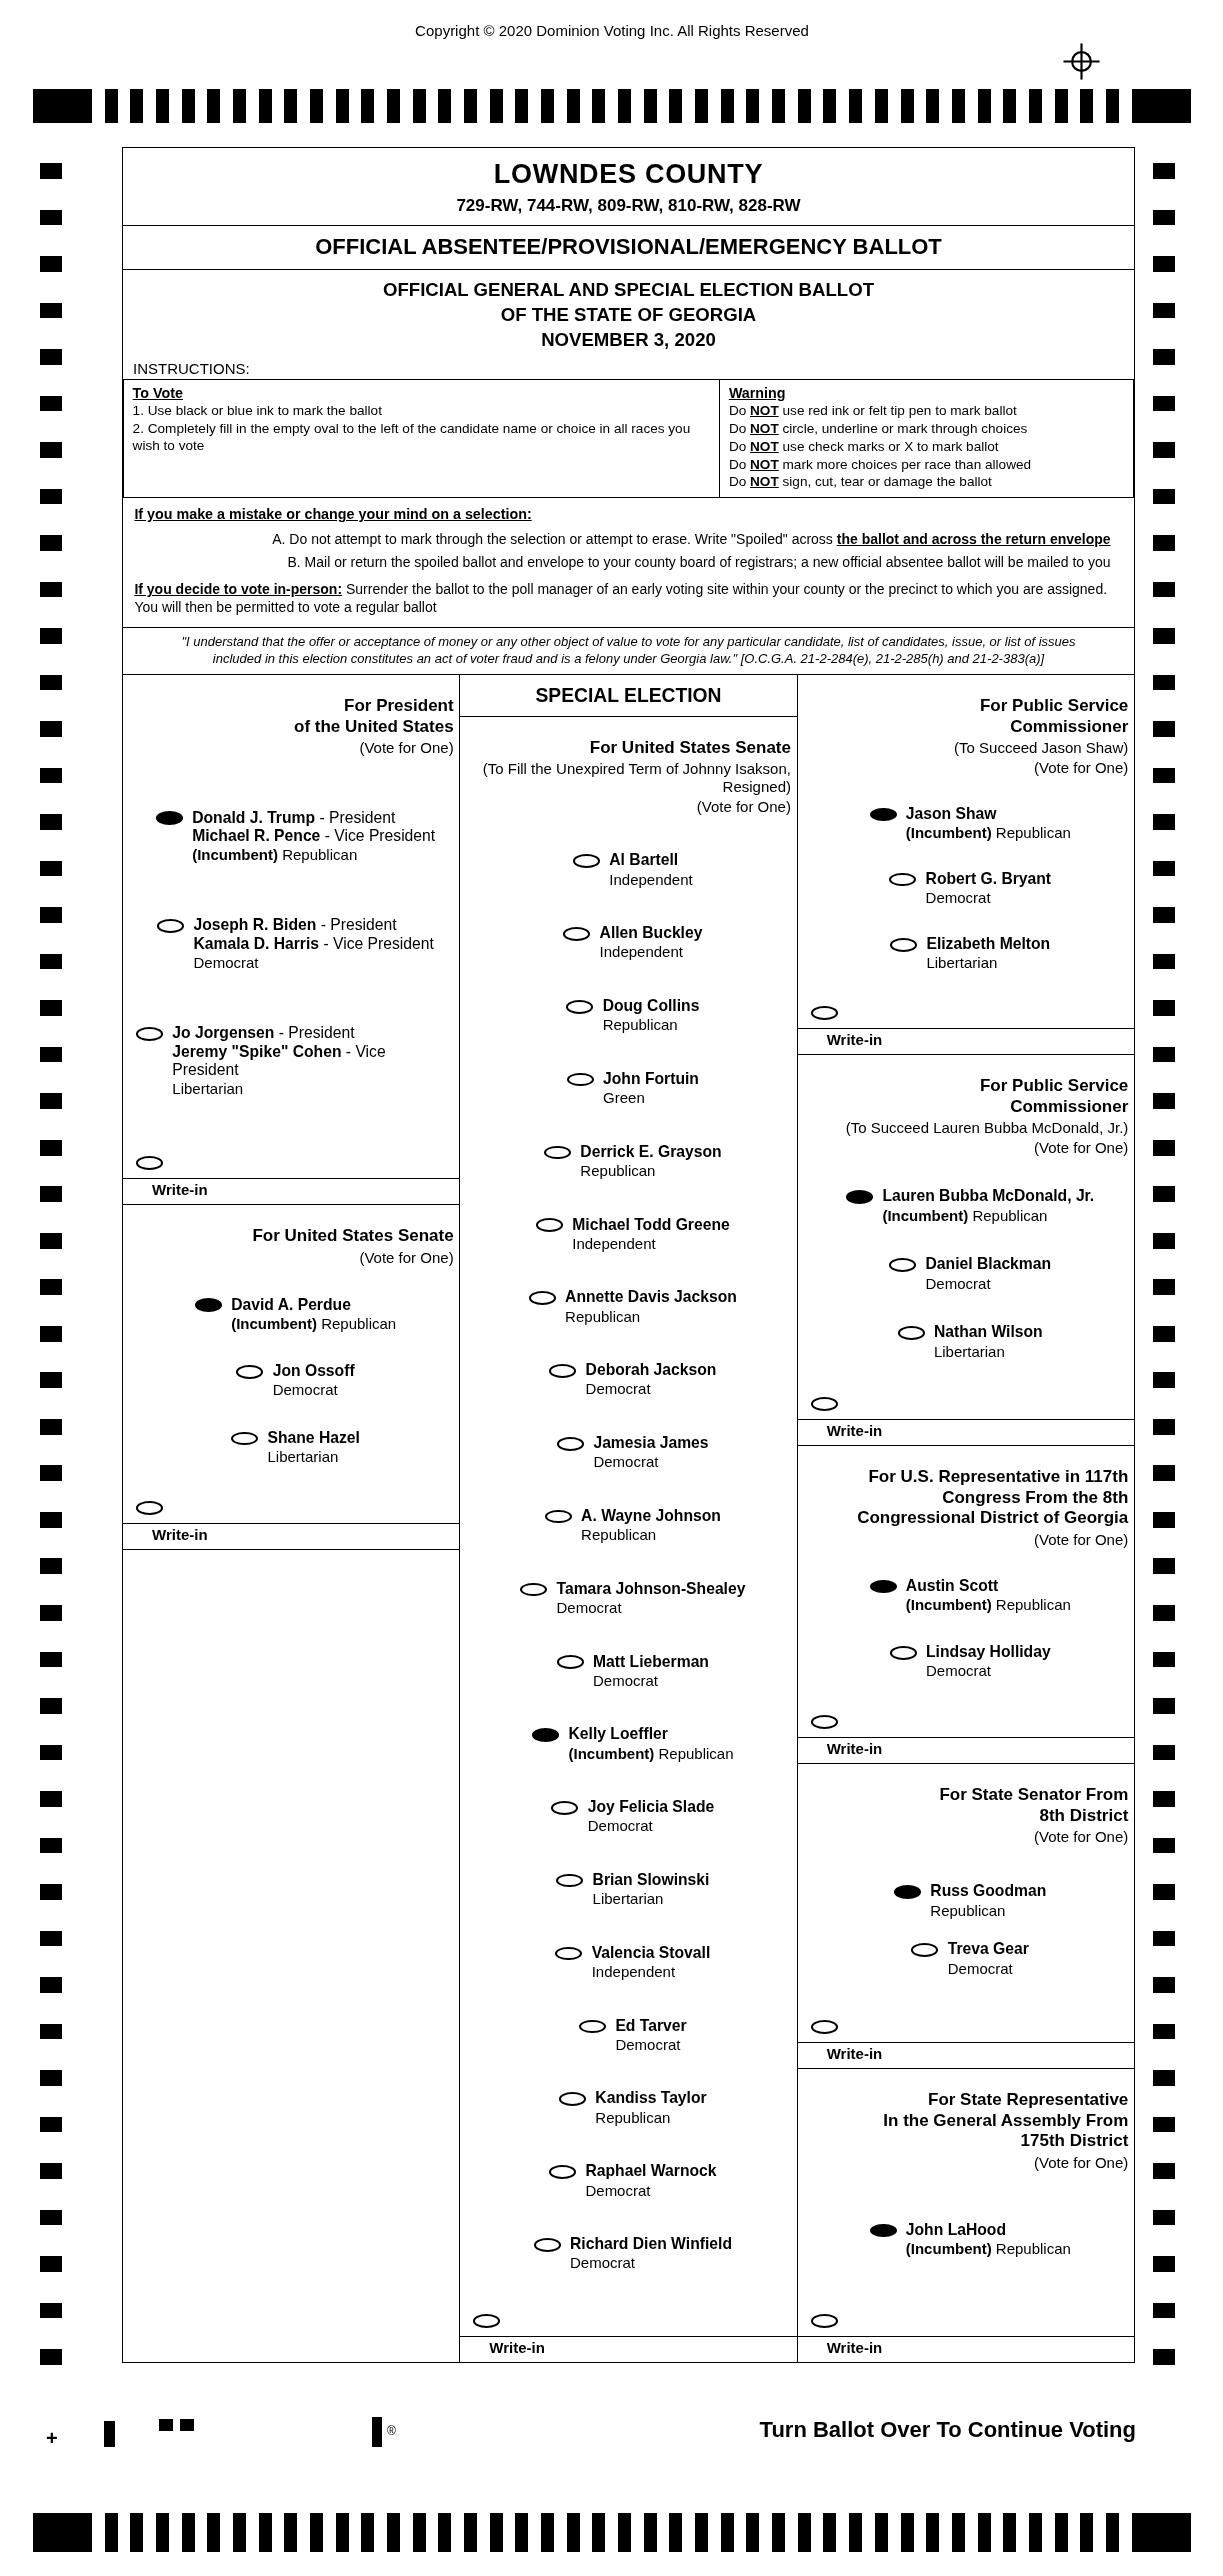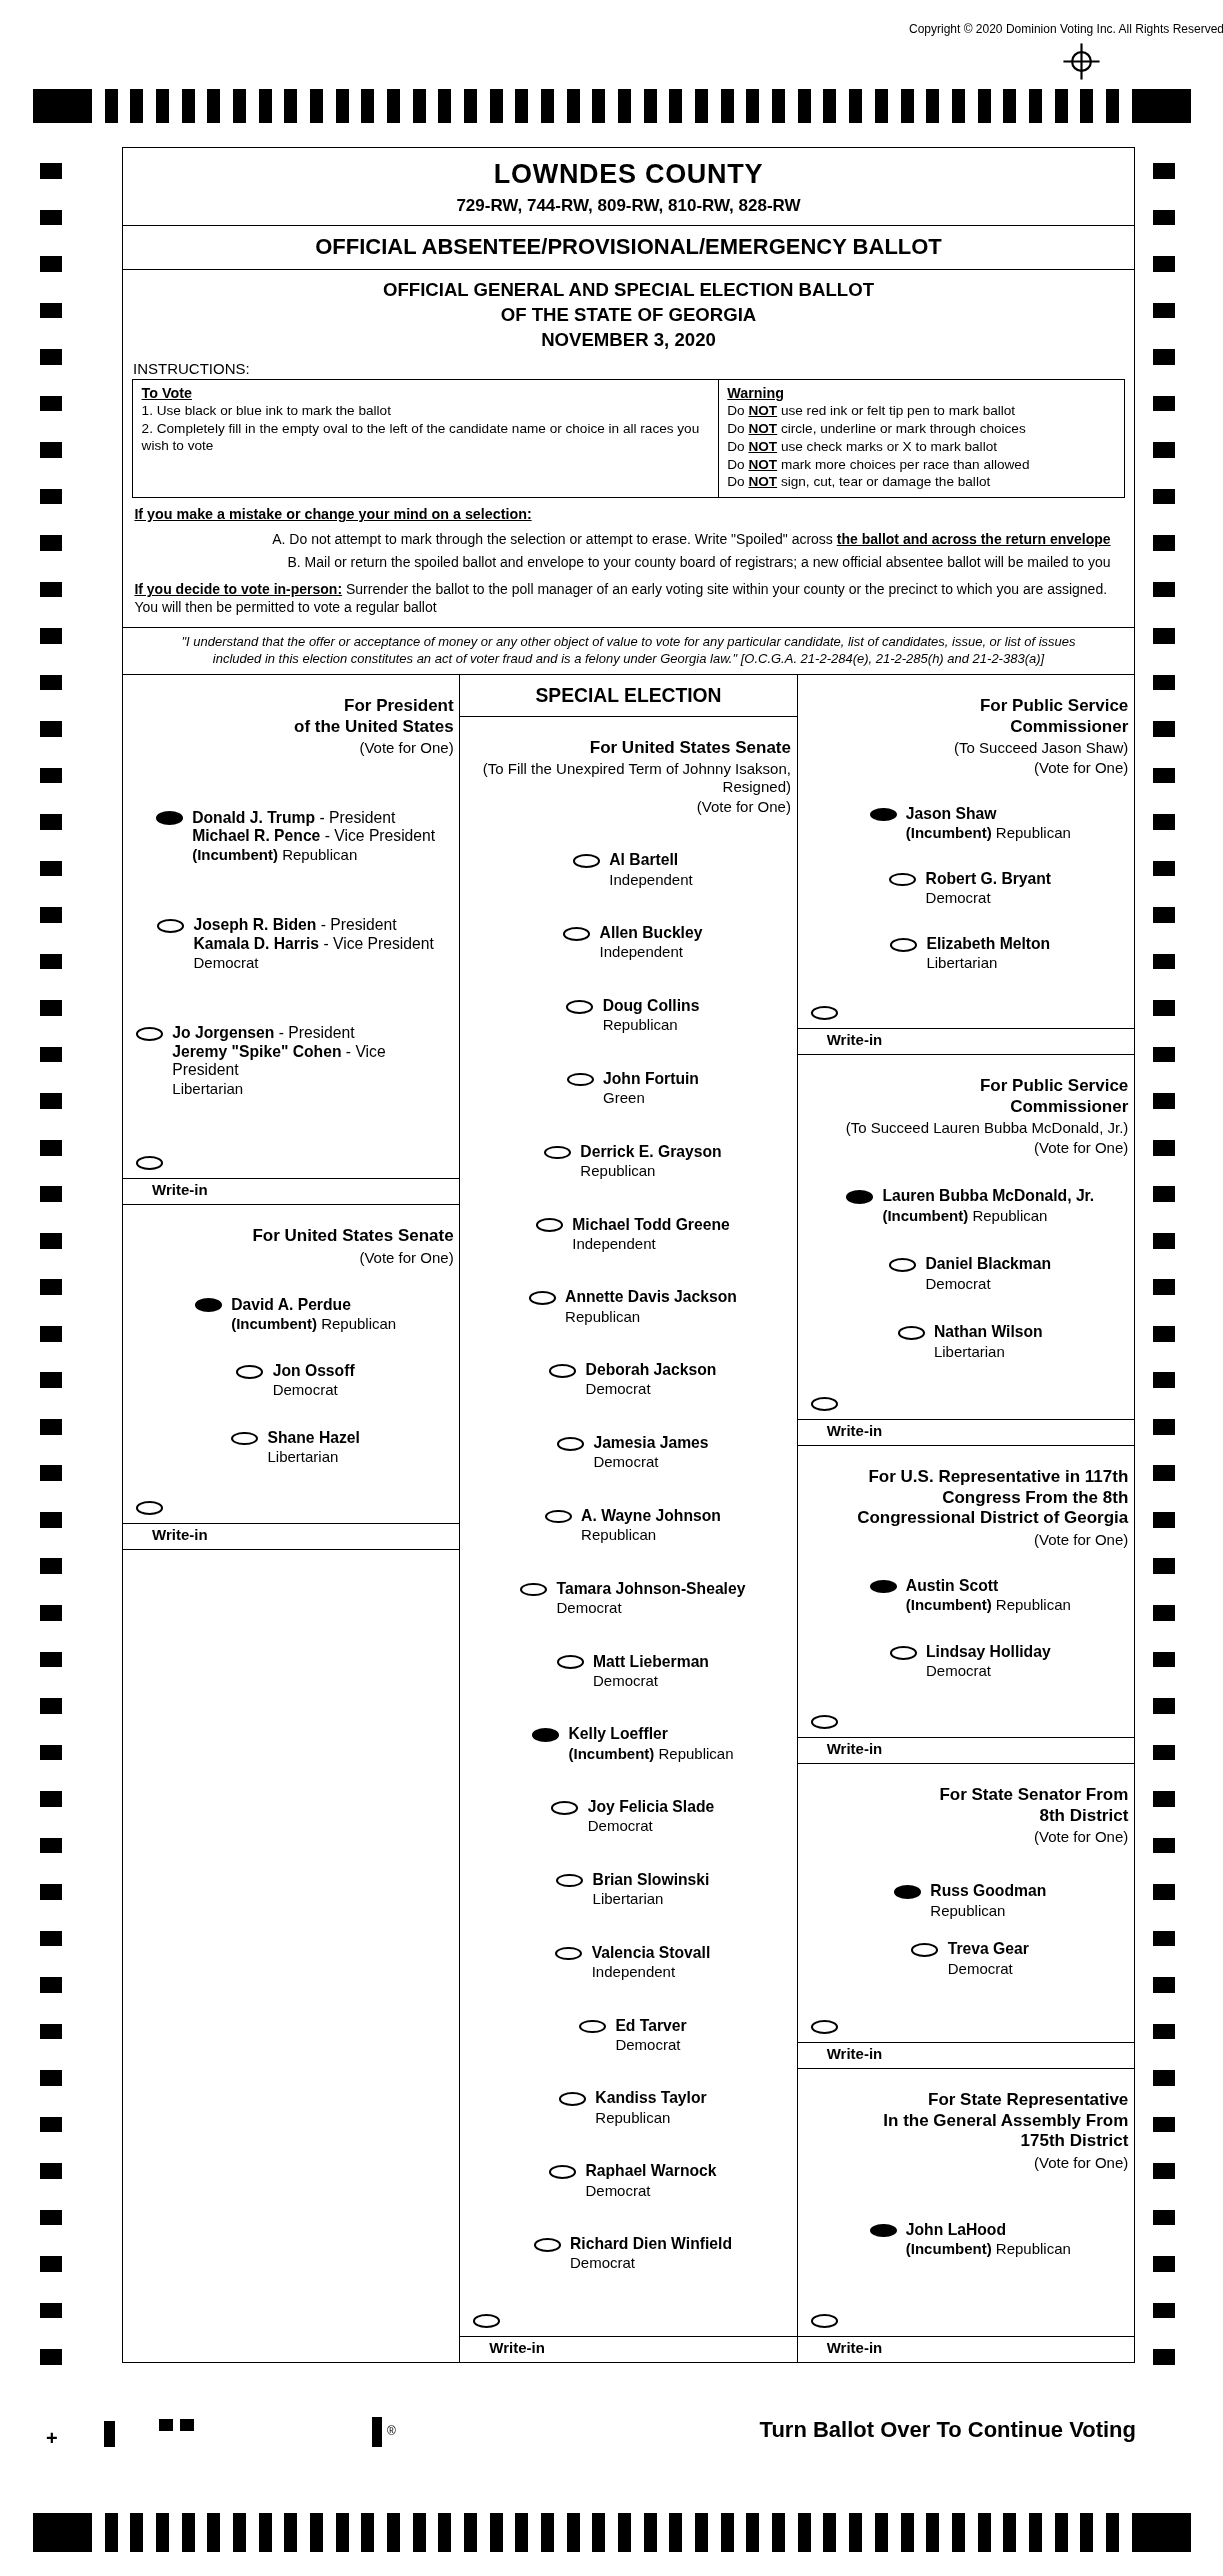--- a/index.html
+++ b/index.html
@@ -1,20 +1,20 @@
 <!DOCTYPE html>
 <html style="font-size:11.4px"><head>
 <meta charset="utf-8">
 <style>
   html,body{margin:0;padding:0;background:#fff;}
   .page{position:relative;width:1224px;height:2576px;background:#fff;overflow:hidden;
         font-family:"Liberation Sans","DejaVu Sans",sans-serif;color:#000;}
 
   
-  .copyright{position:absolute;top:21.5px;left:0;width:100%;text-align:right;font-size:12px;}
+  .copyright{position:absolute;top:21.5px;left:0;width:100%;text-align:center;font-size:15px;}
   .crosshair{position:absolute;top:42px;left:1062px;width:39px;height:39px;}
 
   
   .timing-top,.timing-bottom{position:absolute;left:33px;width:1158px;display:flex;justify-content:space-between;}
   .timing-top{top:89px;height:34px;}
   .timing-bottom{top:2513px;height:39px;}
   .tbar{width:13px;background:#000;}
   .tbar.wide{width:59px;}
   .timing-left,.timing-right{position:absolute;top:163px;height:2202px;width:21.5px;display:flex;flex-direction:column;justify-content:space-between;}
   .timing-left{left:40px;}
@@ -23,21 +23,21 @@
 
   
   .ballot-box{position:absolute;top:147px;left:122px;width:1013px;height:2216px;border:1.4px solid #000;
               box-sizing:border-box;display:flex;flex-direction:column;}
   .header-top{text-align:center;padding:11.4px 0 8.6px;border-bottom:1.4px solid #000;}
   .county{font-size:27px;font-weight:bold;letter-spacing:0.7px;}
   .precincts{font-size:17px;font-weight:bold;margin-top:5.7px;}
   .ballot-type{text-align:center;font-size:22px;font-weight:bold;padding:8.6px 0;border-bottom:1.4px solid #000;}
   .election{text-align:center;font-size:18.6px;font-weight:bold;line-height:1.35;padding-top:7.2px;}
   .instructions-label{font-size:15px;font-weight:normal;padding:7.2px 0 2.9px 10px;}
-  .instr-table{display:flex;border:1.4px solid #000;margin:0 9px;}
+  .instr-table{display:flex;border:1.4px solid #000;margin:0 0;}
   .cell{padding:4.3px 8.6px 5.7px;font-size:13.6px;box-sizing:border-box;}
   .cell.to-vote{width:59%;}
   .cell.warning{width:41%;border-left:1.4px solid #000;}
   .cell-title{font-weight:bold;text-decoration:underline;font-size:14.3px;margin-bottom:1.4px;}
   .instr-item{line-height:1.26;margin:0.7px 0;}
   .not{font-weight:bold;text-decoration:underline;}
   .mistake{padding:8.6px 11.4px 2.9px;font-size:14px;line-height:1.25;}
   .mistake-title{font-weight:bold;text-decoration:underline;font-size:14.3px;margin-bottom:7.2px;}
   .mistake-line{margin:5px 12px;text-align:right;}
   .in-person{margin-top:10px;}

